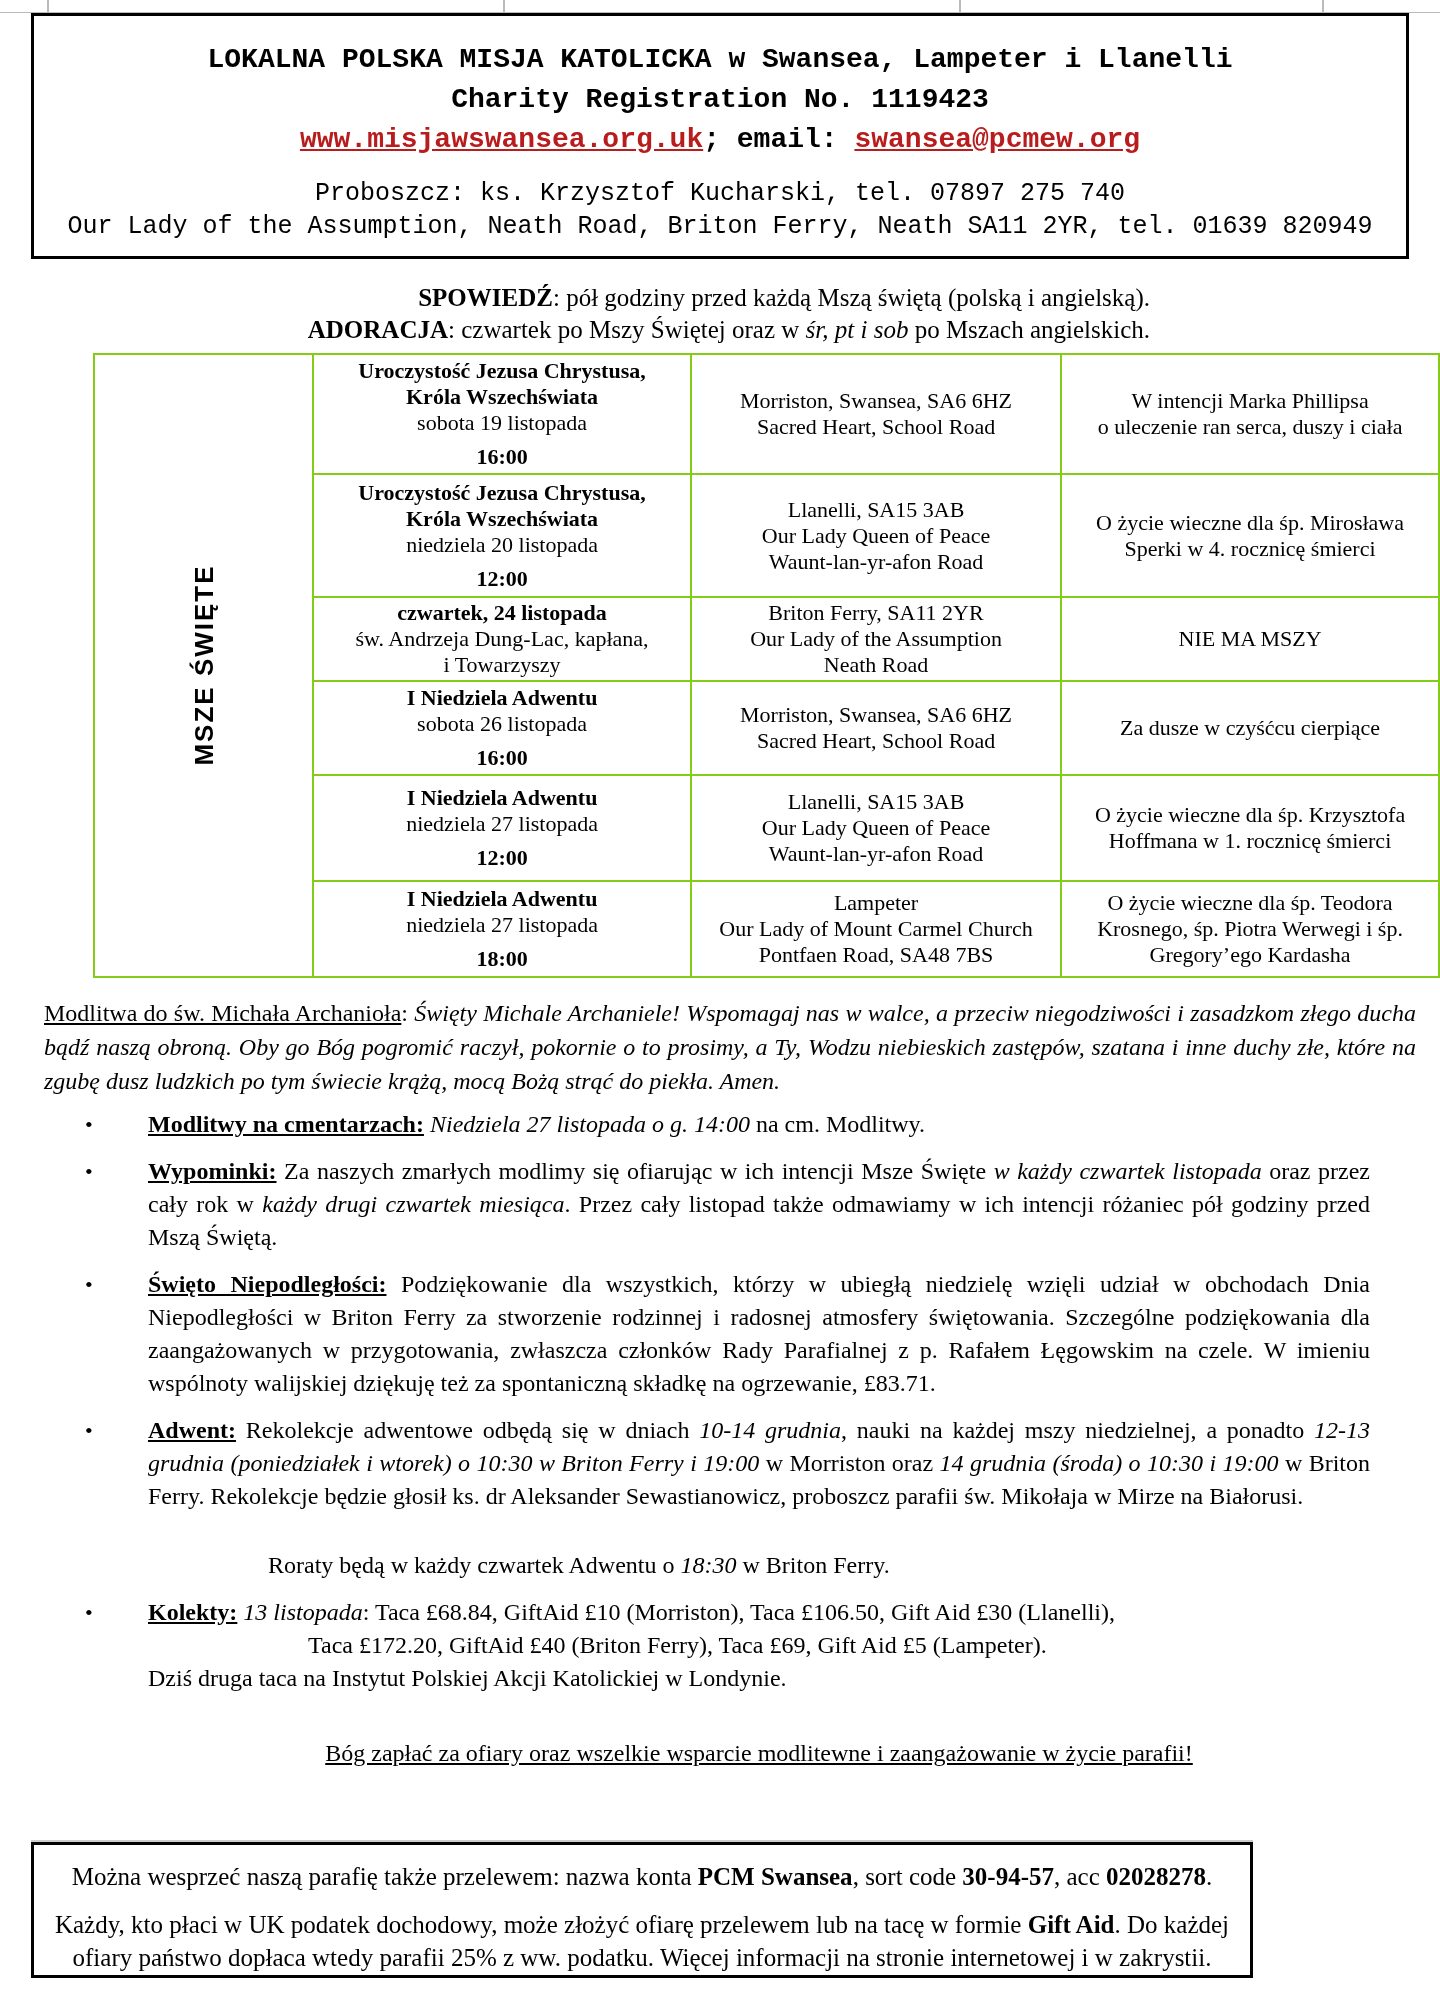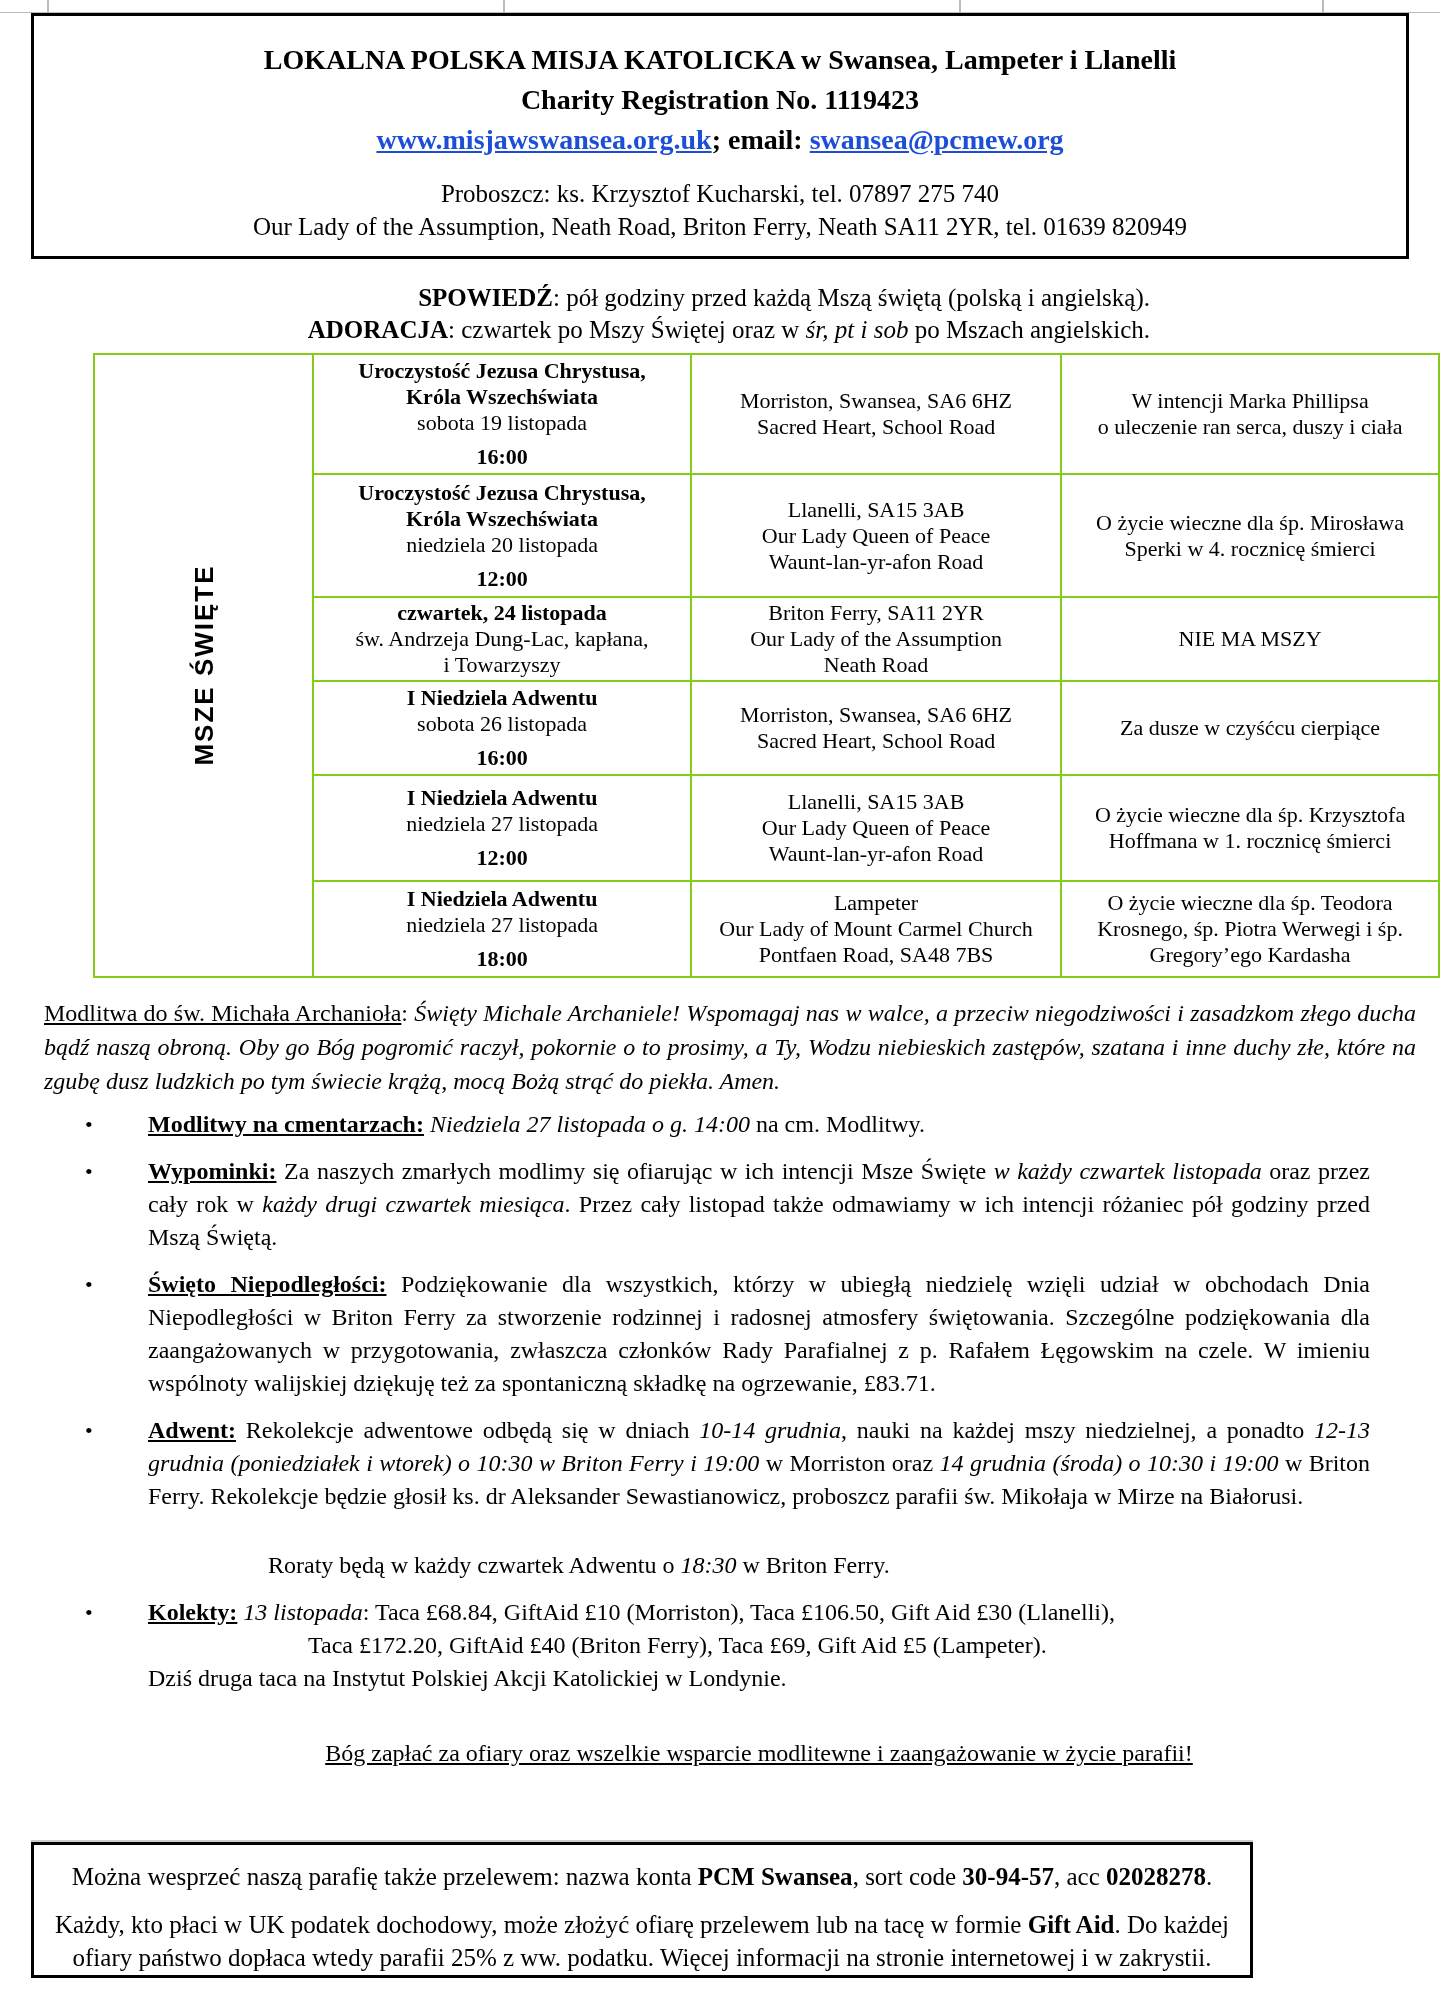--- a/index.html
+++ b/index.html
@@ -4,30 +4,30 @@
 <style>
   * { box-sizing: border-box; }
   html,body { margin:0; padding:0; }
   body {
     width:1440px; height:2008px; background:#ffffff; color:#000;
     font-family:"Liberation Serif", serif; position:relative; overflow:hidden;
   }
   .b { font-weight:bold; }
   .i { font-style:italic; }
   .u { text-decoration:underline; }
-  a { color:#1d4ed8; }
+  a { color:#b91c1c; }
 
   
   .art-h { position:absolute; top:12px; left:0; width:1440px; height:1px; background:#b8bcbe; }
   .art-v { position:absolute; top:0; width:2px; height:13px; background:#b8bcbe; }
 
   
   .hbox {
     position:absolute; left:31px; top:13px; width:1378px; height:246px;
-    border:3px solid #000; text-align:center; background:#fff; padding-top:24px;
+    border:3px solid #000; text-align:center; background:#fff; padding-top:24px;font-family:Liberation Mono, monospace;
   }
   .h-title { font-size:28px; line-height:40px; }
   .h-line  { font-size:28px; line-height:40px; }
   .h-contact { font-size:25px; line-height:33px; }
   .h-gap { height:17px; }
 
   
   .notices { position:absolute; top:282px; left:0; width:1150px; text-align:right;
              font-size:25px; line-height:32px; }
 

